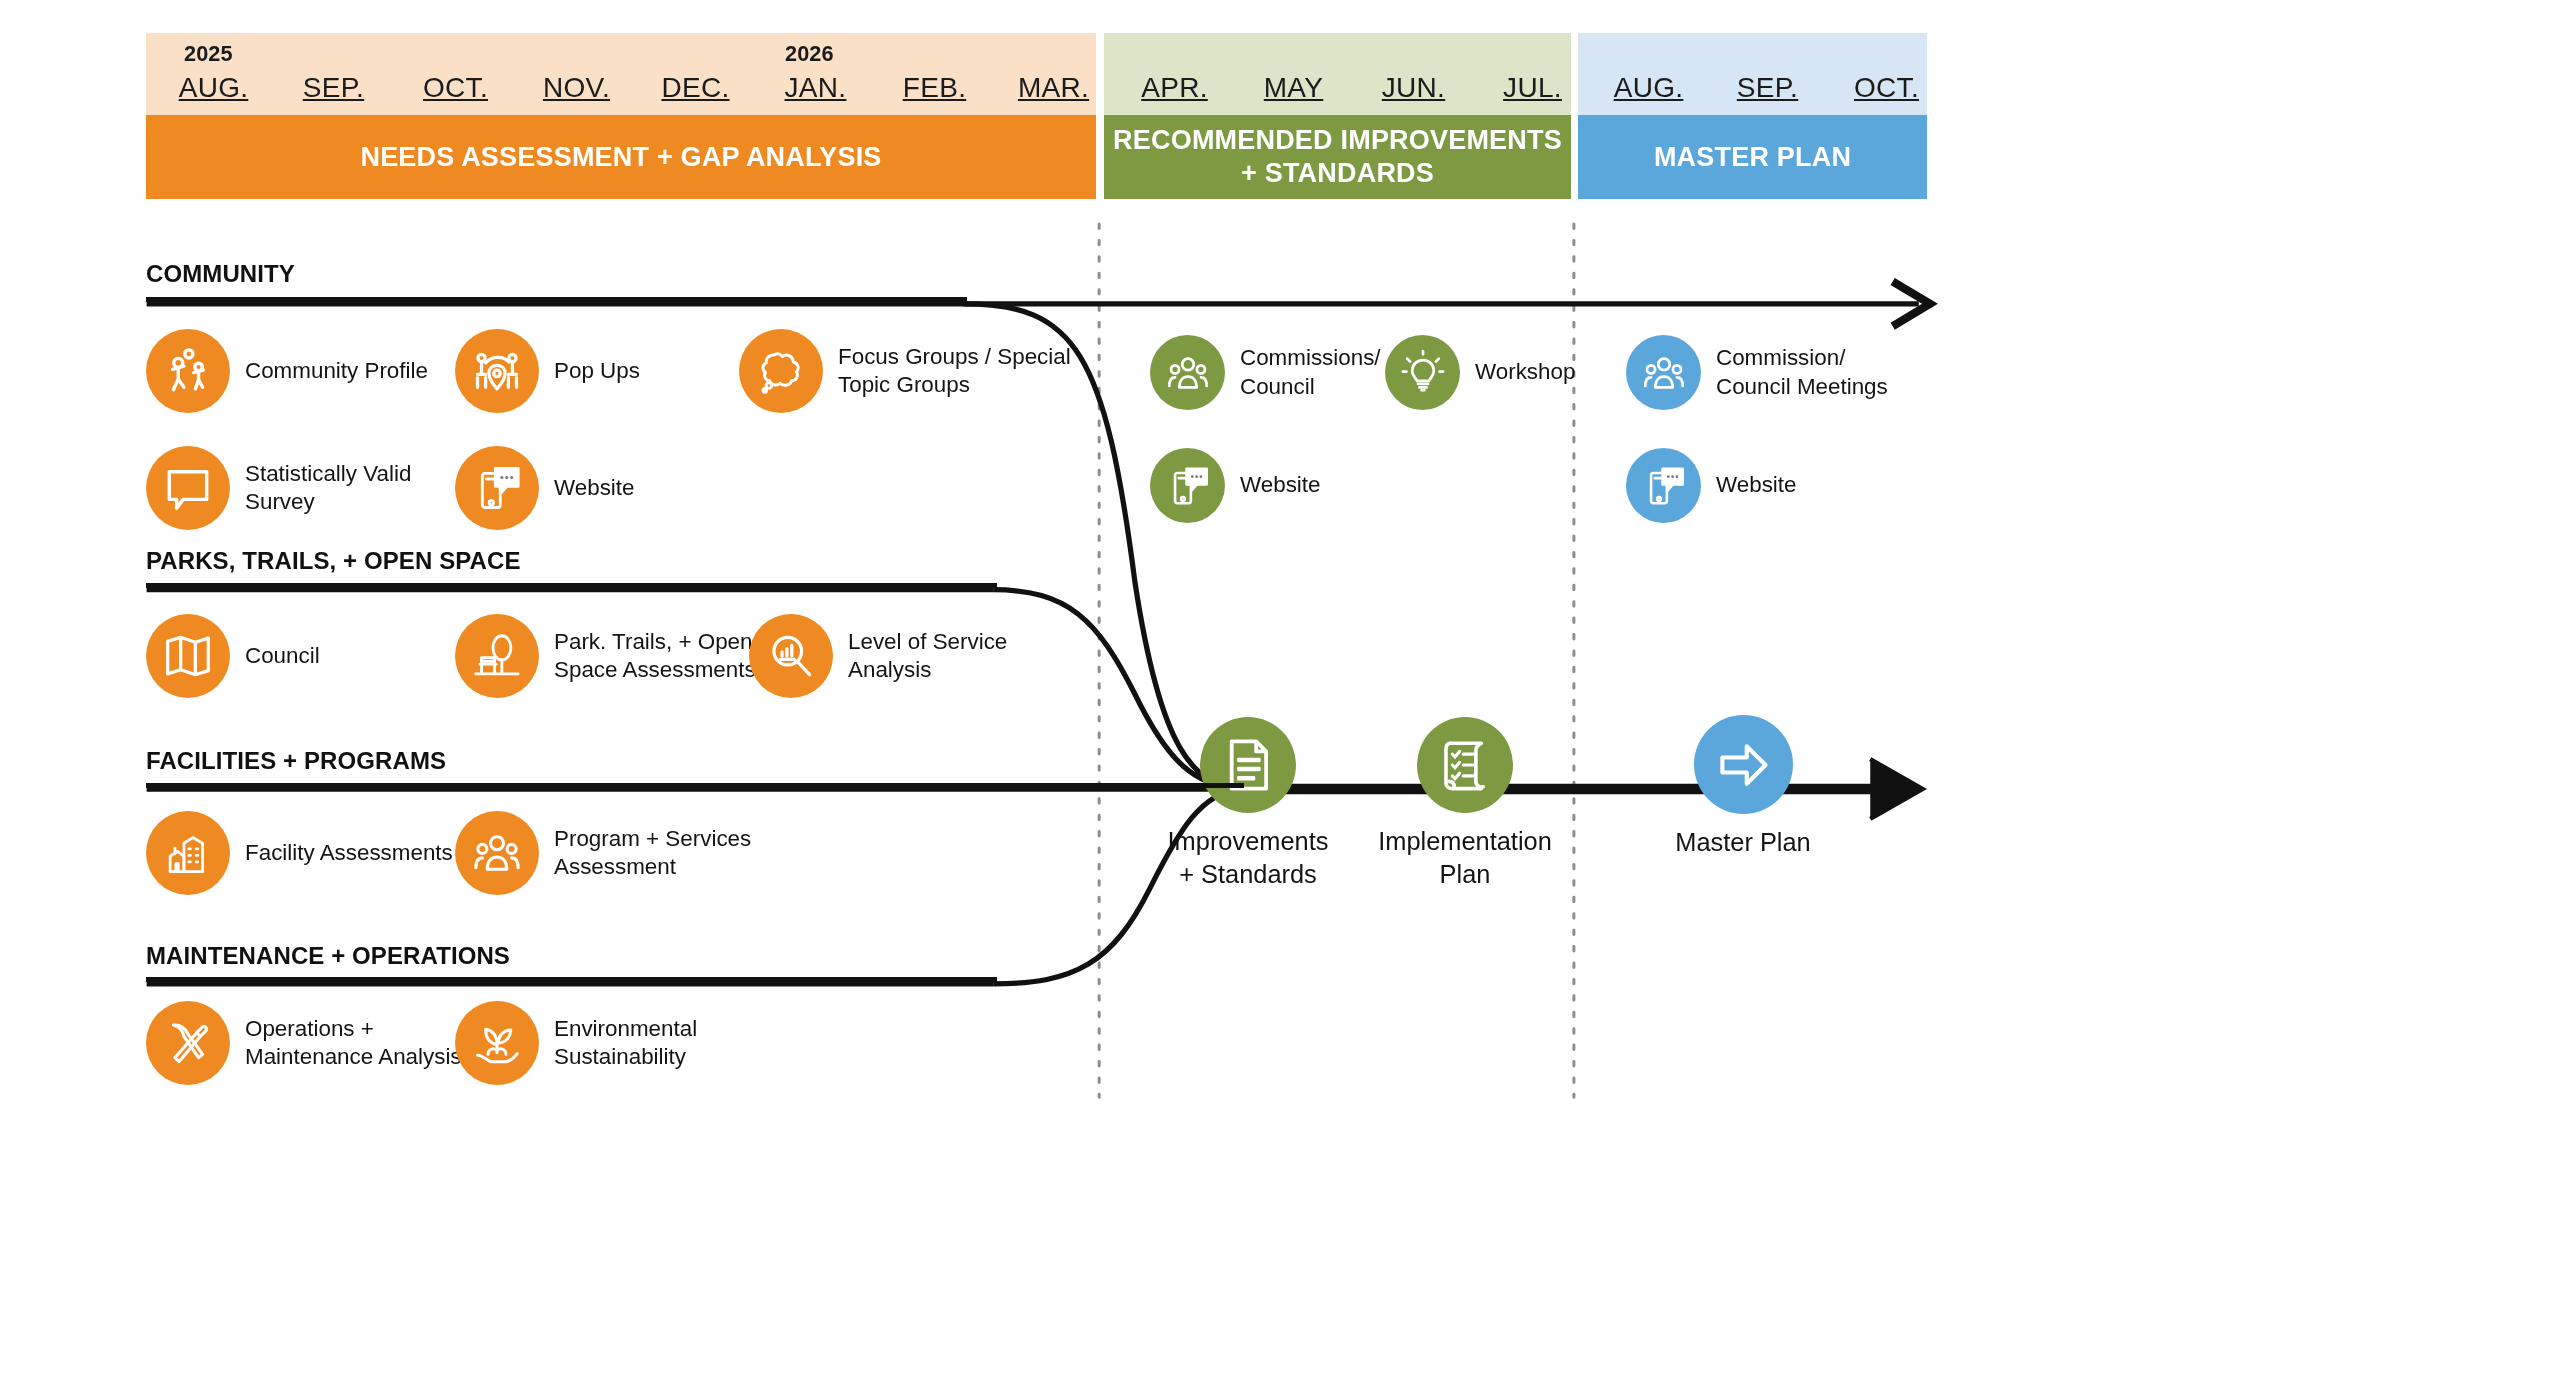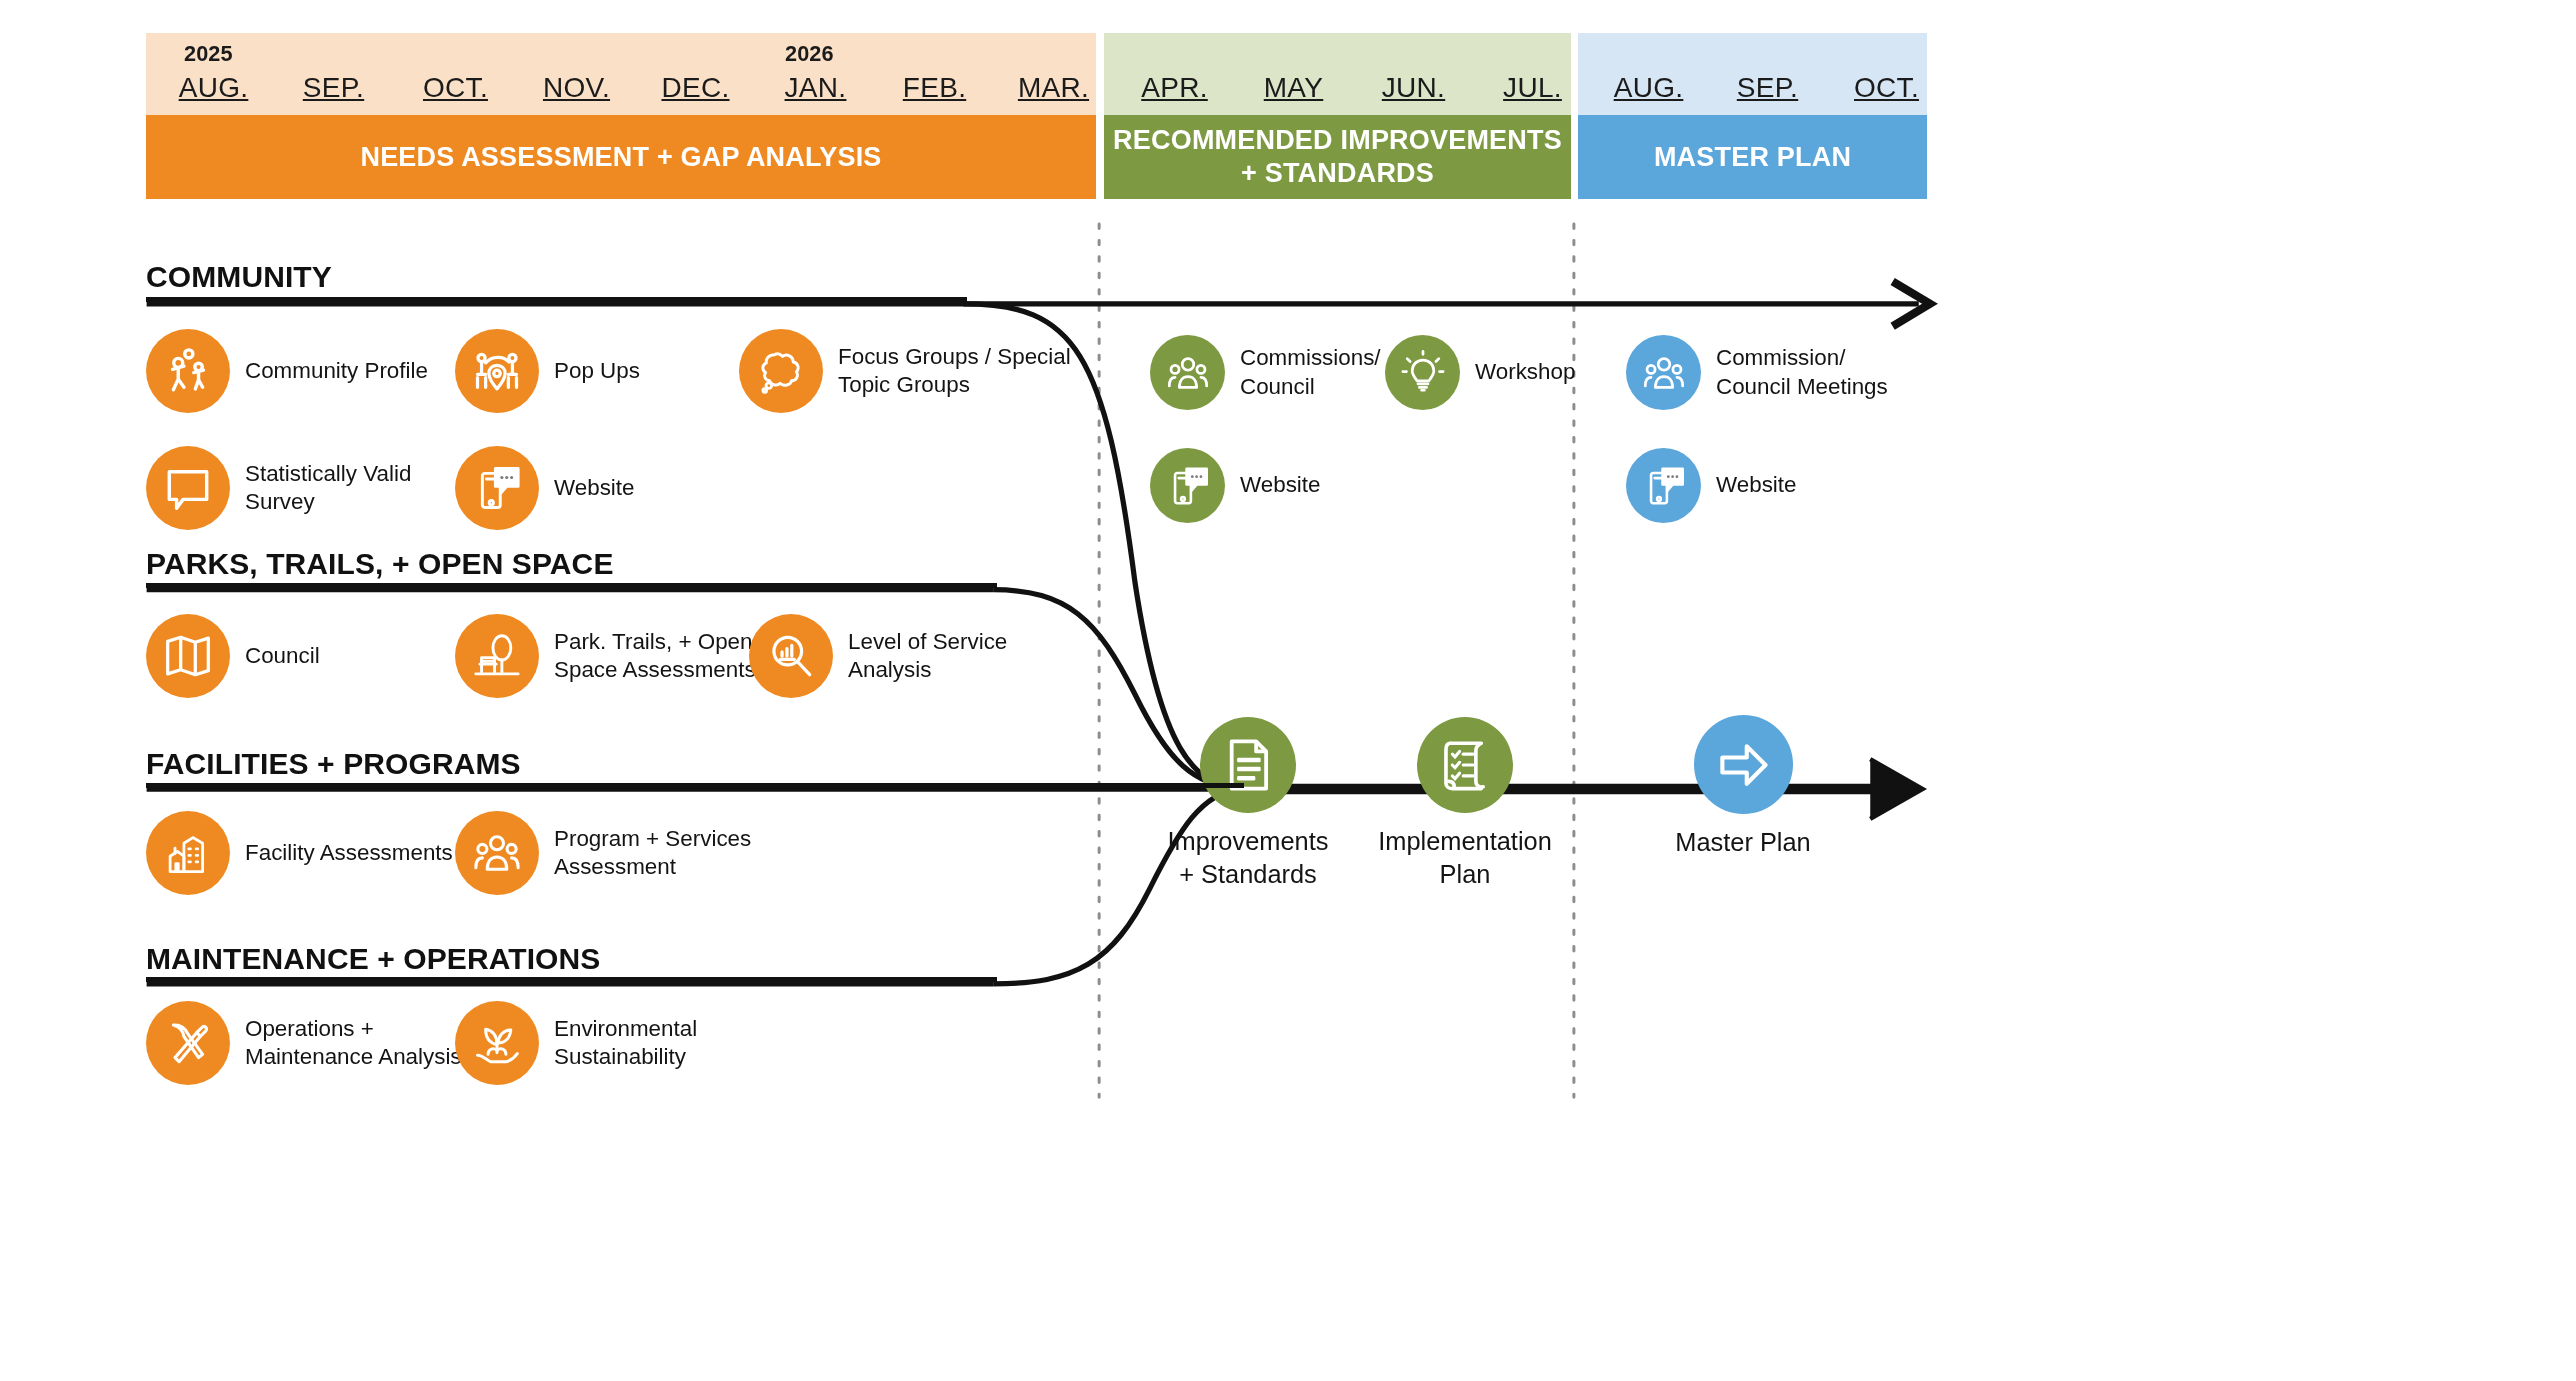--- a/index.html
+++ b/index.html
@@ -26,21 +26,21 @@
   .tint.t3{background:#D6E6F4;}
 
   .phase{top:115px;height:84px;display:flex;align-items:center;
          justify-content:center;text-align:center;color:#ffffff;
          font-weight:700;font-size:27px;line-height:1.22;letter-spacing:0.2px;}
   .phase.f1{background:#EF8A22;}
   .phase.f2{background:#7D9A42;}
   .phase.f3{background:#5BA6DB;}
 
   
-  .sec-title{position:absolute;left:146px;font-size:30px;font-weight:700;
+  .sec-title{position:absolute;left:146px;font-size:24px;font-weight:700;
              color:#111111;letter-spacing:0.1px;white-space:nowrap;}
   .sec-rule{position:absolute;left:146px;height:5.2px;background:#111111;}
 
   
   .act{position:absolute;display:flex;align-items:center;}
   .act .bub{flex:0 0 auto;border-radius:50%;display:flex;align-items:center;
             justify-content:center;}
   .act .bub svg{display:block;}
   .act .lbl{font-size:22.4px;line-height:1.26;color:#141414;margin-left:15px;
             white-space:pre-line;}

